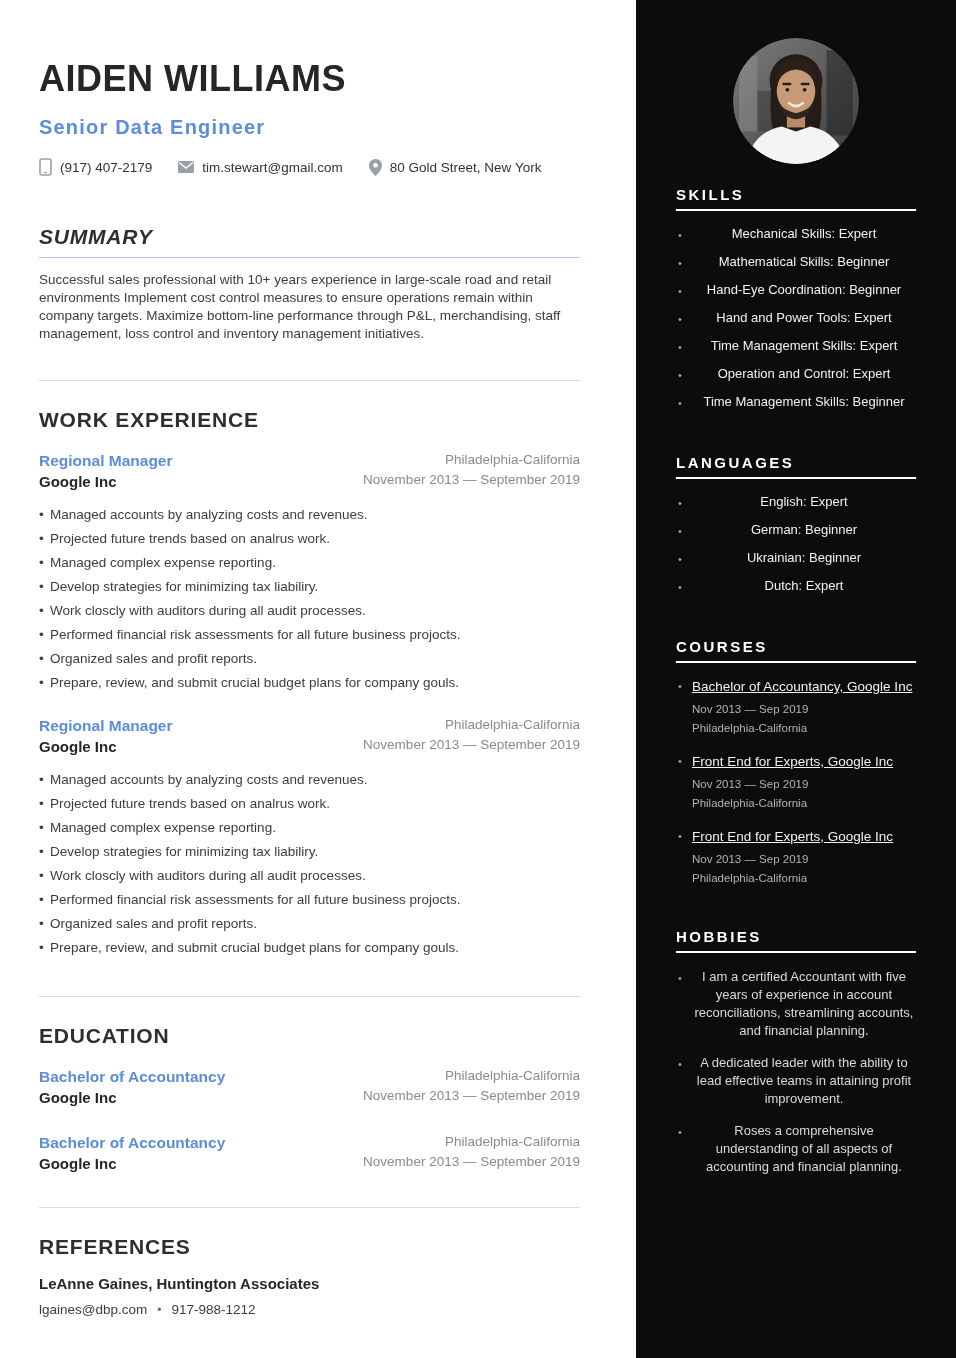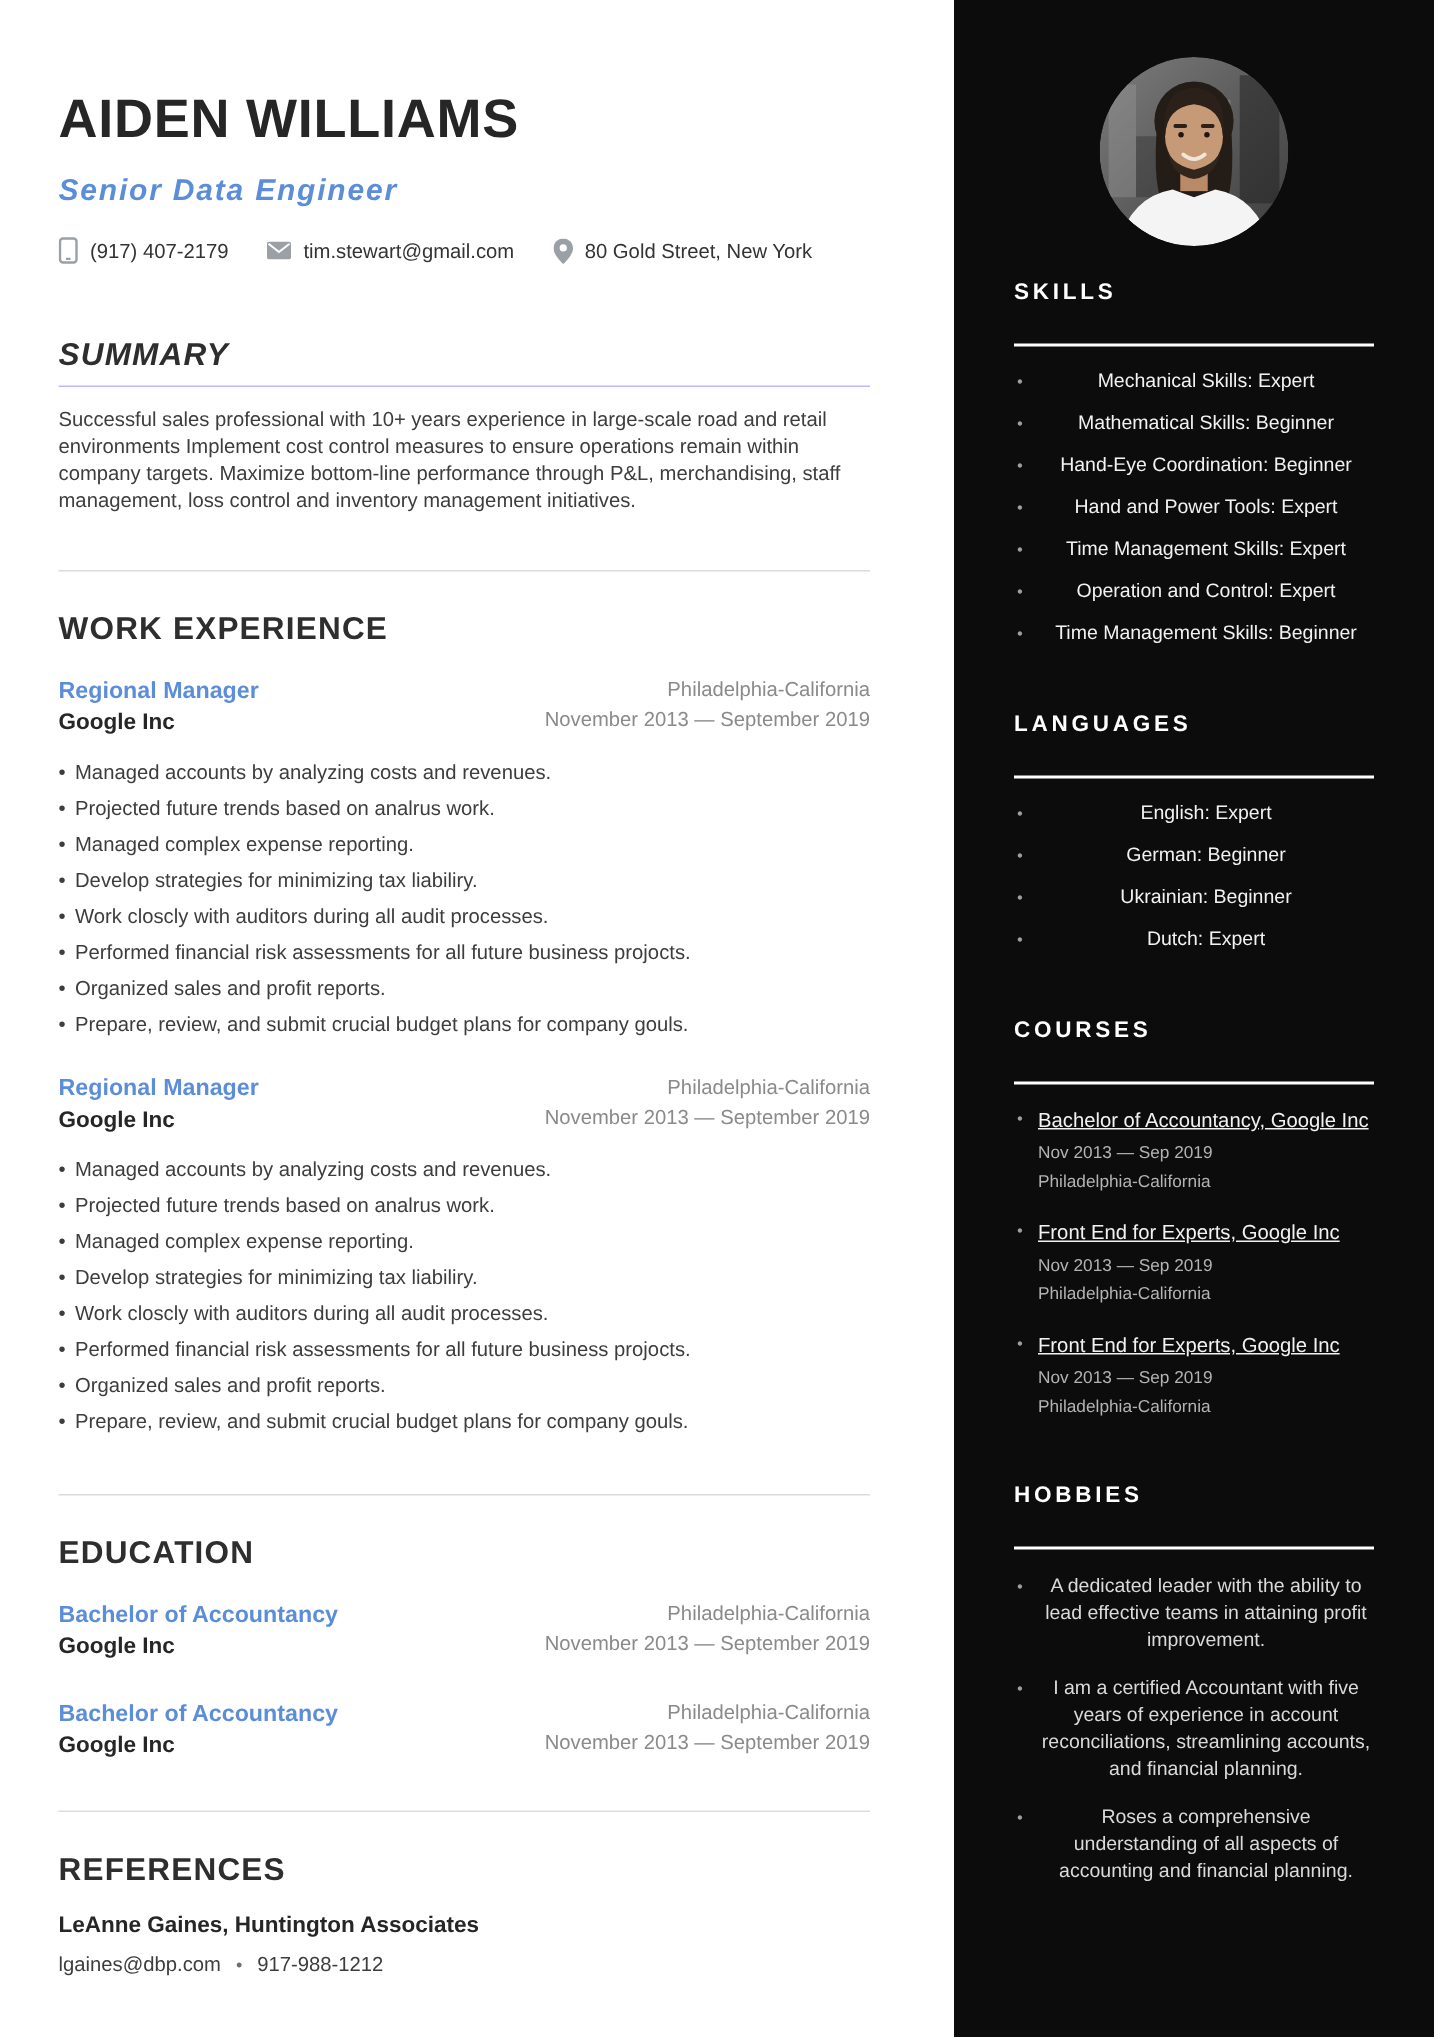--- a/index.html
+++ b/index.html
@@ -3,21 +3,21 @@
 <meta charset="utf-8">
 <style>
   * { margin:0; padding:0; box-sizing:border-box; }
   html,body { background:#ffffff; }
   body { font-family:"Liberation Sans", sans-serif; width:956px; }
   .page { position:relative; width:956px; height:1358px; display:flex; background:#ffffff; overflow:hidden; }
 
   
   .main { width:636px; padding:58px 56px 0 39px;border-radius:31px; }
   .person-name { font-size:36px; font-weight:bold; letter-spacing:.5px; color:#262626; line-height:41px; }
-  .job-title { margin-top:17px; font-size:20px; font-weight:bold; letter-spacing:1.2px; color:#5b8dd9;font-style:italic; }
+  .job-title { margin-top:17px; font-size:20px; font-weight:bold; letter-spacing:1.2px; color:#5b8dd9; }
   .contact-row { margin-top:19px; display:flex; align-items:center; gap:26px; font-size:13.5px; color:#333; }
   .contact-item { display:flex; align-items:center; gap:8px;justify-content:flex-end; }
   .contact-item svg { display:block; flex:none; }
 
   .section-heading { font-size:21px; font-weight:bold; letter-spacing:.8px; color:#2e2e2e; line-height:24px; }
   .underlined { border-bottom:1px solid #c4b5fd; padding-bottom:8px;font-style:italic; }
   .summary-section { margin-top:49px; }
   .summary-text { margin-top:13px; font-size:13.5px; line-height:18px; color:#3d3d3d; }
 
   .divider { border-top:1px solid #dcdcdc; }
@@ -38,21 +38,21 @@
 
   .ref-name { margin-top:16px; font-size:15px; font-weight:bold; color:#262626; }
   .ref-line { margin-top:10px; font-size:13.5px; color:#3d3d3d; display:flex; align-items:center; gap:10px; }
   .ref-sep { color:#6f6f6f; font-size:12px; }
 
   
   .sidebar { width:320px; background:#0c0c0c; padding:38px 40px 0 40px; color:#f5f5f5; }
   .avatar-wrap { width:126px; height:126px; margin:0 auto; border-radius:50%; overflow:hidden; }
   .sb-section { margin-top:44px; }
   .sb-section.first { margin-top:22px; }
-  .sb-heading { font-size:15px; font-weight:bold; letter-spacing:2.5px; color:#ffffff; padding-bottom:26px; border-bottom:2px solid #ffffff; }
+  .sb-heading { font-size:15px; font-weight:bold; letter-spacing:2.5px; color:#ffffff; padding-bottom:6px; border-bottom:2px solid #ffffff; }
   .sb-list { margin-top:15px; list-style:none;text-align:center; }
   .sb-list li { position:relative; padding-left:16px; font-size:13px; line-height:16px; color:#f2f2f2; margin-bottom:12px; }
   .sb-list li::before { content:"\2022"; position:absolute; left:2px; top:1px; color:#9e9e9e; font-size:11px; }
   .sb-list.hobby li { line-height:18px; color:#dadada; margin-bottom:14px; }
   .course-item { position:relative; padding-left:16px; margin-bottom:19px; }
   .course-item::before { content:"\2022"; position:absolute; left:2px; top:2px; color:#9e9e9e; font-size:11px; }
   .course-list { margin-top:15px; }
   .course-title { font-size:13.5px; line-height:18px; color:#f2f2f2;text-decoration:underline; }
   .course-date { margin-top:7px; font-size:11.5px; color:#b3b3b3; }
   .course-loc { margin-top:7px; font-size:11.5px; color:#b3b3b3; }
@@ -275,20 +275,20 @@
           <div class="course-title">Front End for Experts, Google Inc</div>
           <div class="course-date">Nov 2013 — Sep 2019</div>
           <div class="course-loc">Philadelphia-California</div>
         </div>
       </div>
     </div>
 
     <div class="sb-section">
       <div class="sb-heading">HOBBIES</div>
       <ul class="sb-list hobby">
+        <li>I am a certified Accountant with five years of experience in account reconciliations, streamlining accounts, and financial planning.</li>
         <li>A dedicated leader with the ability to lead effective teams in attaining profit improvement.</li>
-        <li>I am a certified Accountant with five years of experience in account reconciliations, streamlining accounts, and financial planning.</li>
         <li>Roses a comprehensive understanding of all aspects of accounting and financial planning.</li>
       </ul>
     </div>
 
   </div>
 </div>
 
 </body></html>

